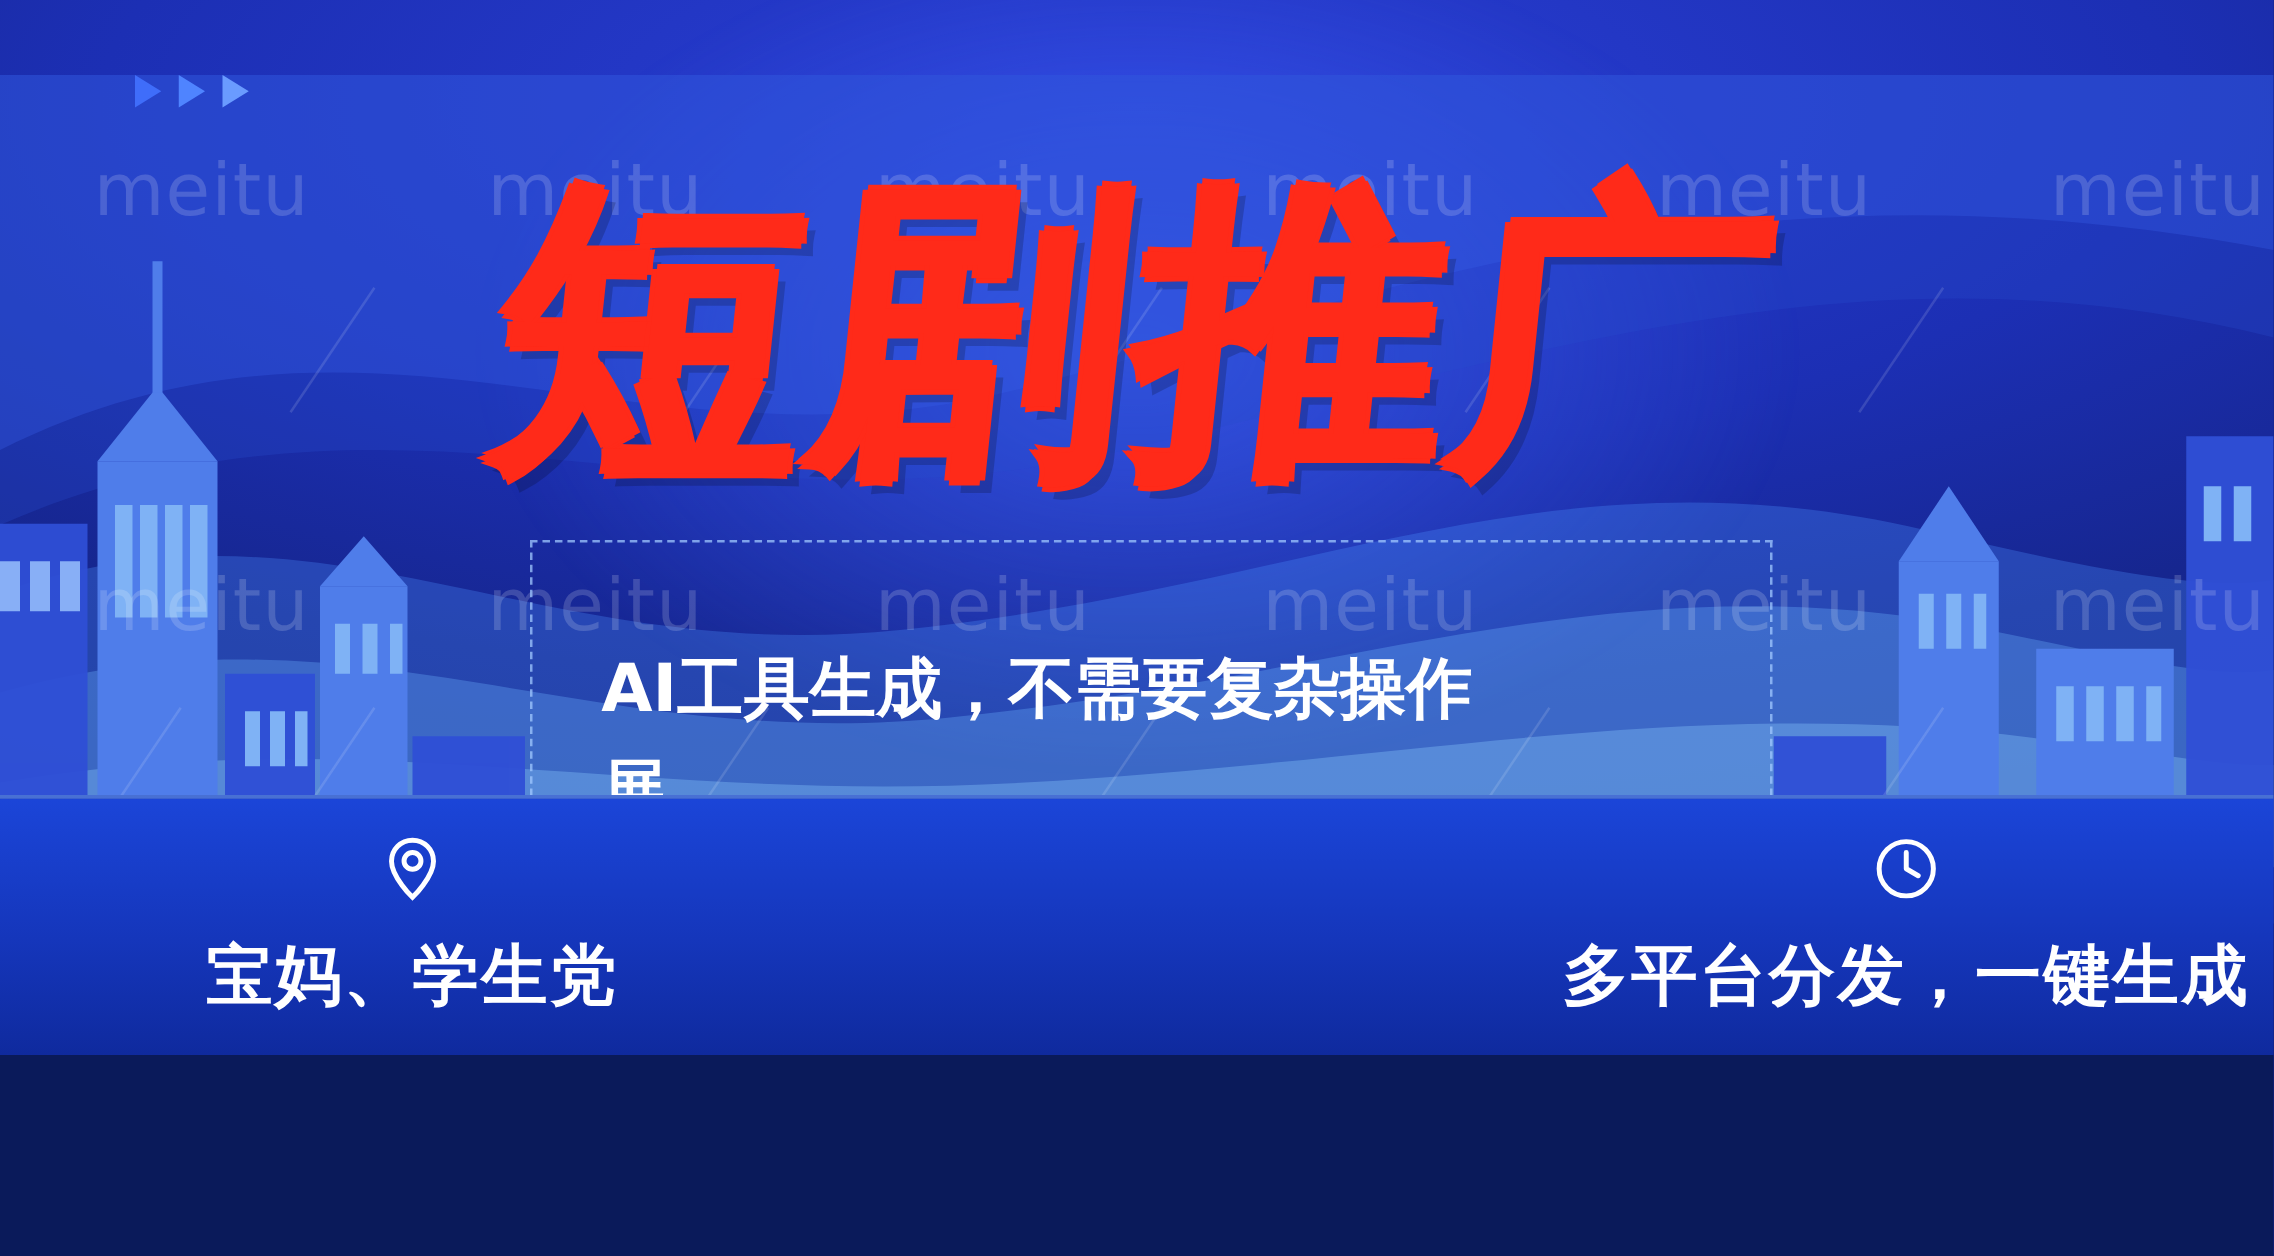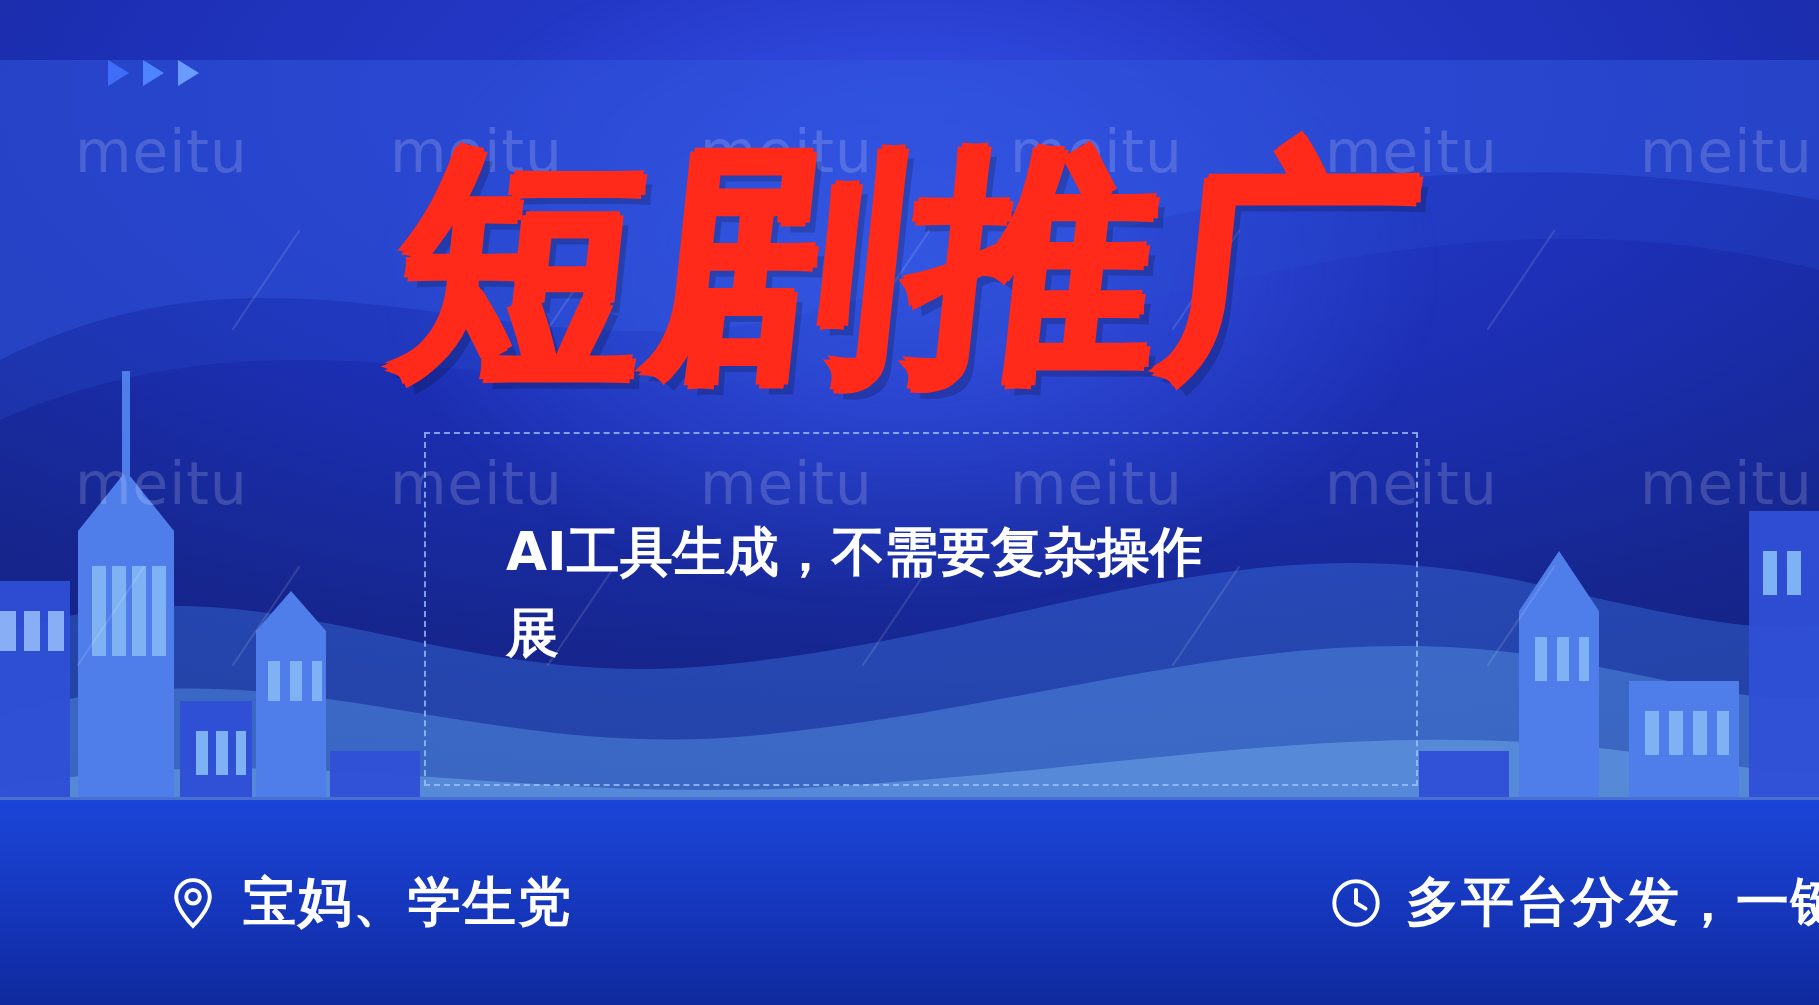--- a/index.html
+++ b/index.html
@@ -1,18 +1,18 @@
 <!DOCTYPE html>
 <html><head>
 <meta charset="utf-8">
 <style>
   html,body{margin:0;padding:0;background:#0a1a5a;}
   #poster{
     position:relative;
-    width:1819px;height:1005px;
+    width:1819px;height:844px;
     overflow:hidden;
     font-family:"Liberation Sans","DejaVu Sans",sans-serif;
     background:#1b2fb0;
   }
   
   .bg-base{
     position:absolute;inset:0;
     background:
       radial-gradient(120% 90% at 50% 10%, #2a3fd6 0%, #1c2fb4 38%, #16268f 62%, #101c6e 100%);
   }
@@ -80,41 +80,41 @@
   }
   
   .sub-box{
     position:absolute;
     left:424px;top:432px;
     width:990px;height:350px;
     border:2px dashed rgba(160,200,255,.75);
   }
   .sub-text{
     position:absolute;
-    left:506px;top:512px;
+    left:481px;top:512px;
     width:880px;
     color:#ffffff;
     font-size:53px;
     line-height:1.52;
     font-weight:700;
     font-family:"DejaVu Sans","Liberation Sans",sans-serif;
   }
   .sub-text div{white-space:pre-wrap;}
   
   .bottom-bar{
     position:absolute;left:0;bottom:0;
     width:100%;height:205px;
     background:linear-gradient(180deg,#1b45d8 0%, #1536bb 55%, #0f2a9e 100%);
     border-top:3px solid rgba(120,170,255,.55);
   }
   .bottom-items{
     position:absolute;left:0;bottom:0;width:100%;height:205px;
     display:flex;align-items:center;
   }
-  .b-item{display:flex;align-items:center;gap:22px;}
+  .b-item{display:flex;align-items:center;gap:22px;flex-direction:column;}
   .b-item.one{margin-left:165px;}
   .b-item.two{margin-left:755px;}
   .b-label{
     color:#ffffff;
     font-size:53px;
     font-weight:700;
     letter-spacing:2px;
     font-family:"DejaVu Sans","Liberation Sans",sans-serif;
     white-space:nowrap;
   }

